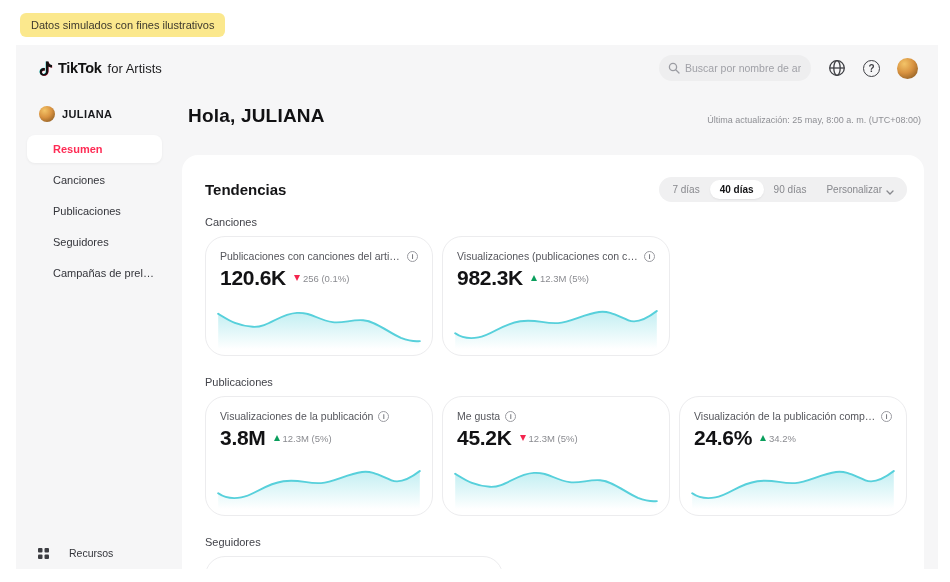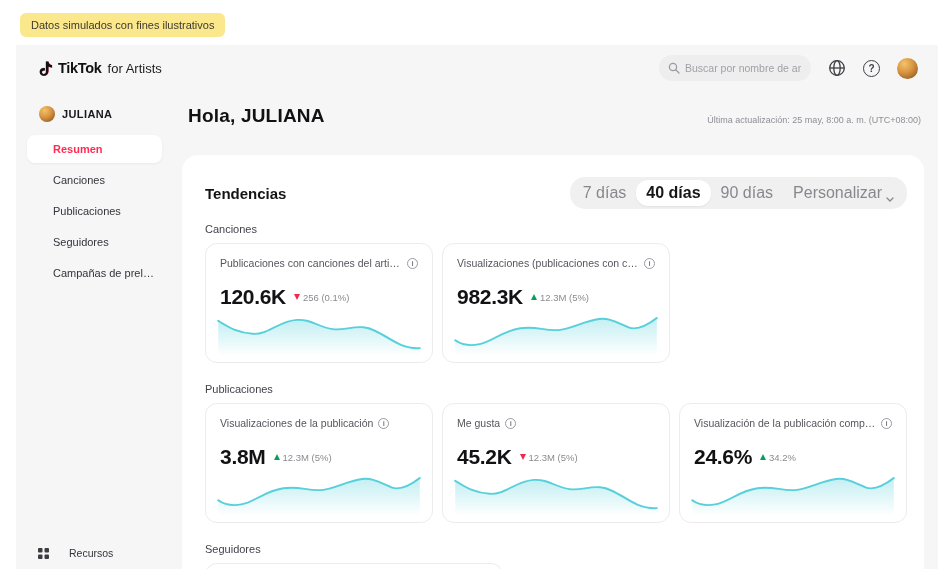--- a/index.html
+++ b/index.html
@@ -45,34 +45,34 @@
 
   
   .greeting { position:absolute; left:172px; top:60px; font-size:19px; font-weight:800; color:#111113; letter-spacing:0.2px; }
   .last-update { position:absolute; right:17px; top:70px; font-size:9px; color:#8e8f94; }
 
   .panel { position:absolute; left:166px; top:110px; width:742px; height:500px; background:#ffffff;
            border-radius:16px; padding:22px 17px 0 23px; }
   .panel-head { display:flex; align-items:center; justify-content:space-between; margin-bottom:14px; }
   .panel-title { font-size:15px; font-weight:700; color:#141416; }
   .tabs { display:inline-flex; align-items:center; background:#f0f0f1; border-radius:15px; padding:3px; }
-  .tab { padding:4px 10px; font-size:16px; color:#87888d; border-radius:12px; cursor:pointer;
+  .tab { padding:4px 10px; font-size:10px; color:#87888d; border-radius:12px; cursor:pointer;
          display:flex; align-items:flex-end; gap:4px; white-space:nowrap; }
   .tab.selected { background:#ffffff; color:#161618; font-weight:700; box-shadow:0 1px 2px rgba(0,0,0,0.06); }
 
   .section-label { font-size:11px; font-weight:500; color:#42434a; margin:0 0 8px 0; }
   .cards-row { display:flex; gap:9px; margin-bottom:20px; }
   .card { position:relative; width:228px; height:120px; background:#fff; border:1px solid #ececee;
-          border-radius:12px; padding:13px 14px 0 14px; overflow:hidden; }
+          border-radius:20px; padding:13px 14px 0 14px; overflow:hidden; }
   .card.stub { width:298px; height:60px; padding:0; }
   .card-label { display:flex; align-items:center; gap:5px; font-size:10.5px; color:#55565c; }
   .card-label .txt { white-space:nowrap; overflow:hidden; text-overflow:ellipsis; max-width:182px; }
   .info { flex:0 0 auto; width:11px; height:11px; border:1px solid #9a9ba1; border-radius:50%;
           font-size:7.5px; line-height:10px; text-align:center; color:#7b7c82; font-weight:700; cursor:pointer; }
-  .value-row { display:flex; align-items:center; margin-top:16px; }
+  .value-row { display:flex; align-items:center; margin-top:4px; }
   .value { font-size:21px; font-weight:800; color:#121214; letter-spacing:-0.3px; }
   .delta { display:flex; align-items:center; gap:3px; margin-left:8px; font-size:9.5px; color:#8a8b90; }
   .tri { width:0; height:0; border-left:3.5px solid transparent; border-right:3.5px solid transparent; }
   .tri.up { border-bottom:6px solid var(--positive,#0a9e5c); }
   .tri.down { border-top:6px solid var(--negative,#f4254e); }
   .spark { position:absolute; left:8px; right:8px; bottom:6px; height:50px; }
   .spark svg { width:100%; height:100%; display:block; }
 </style>
 </head>
 <body>

